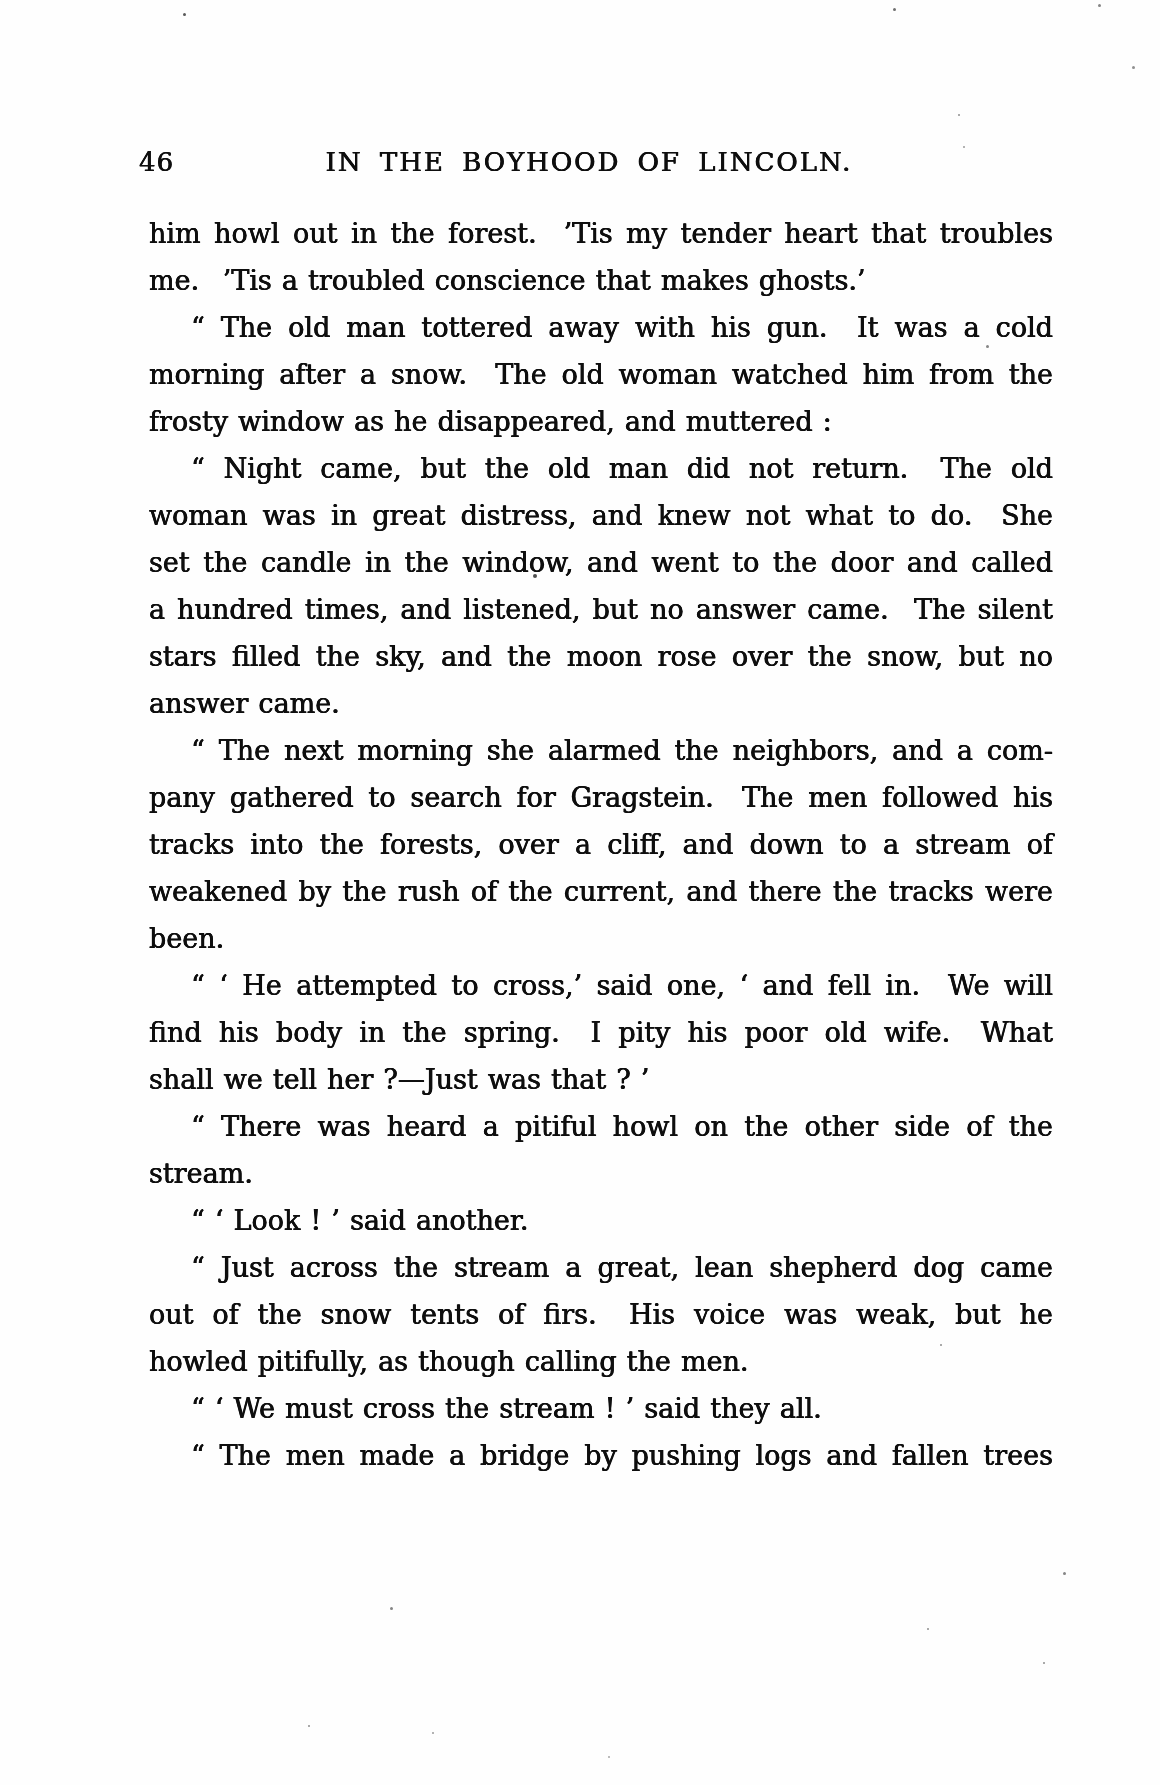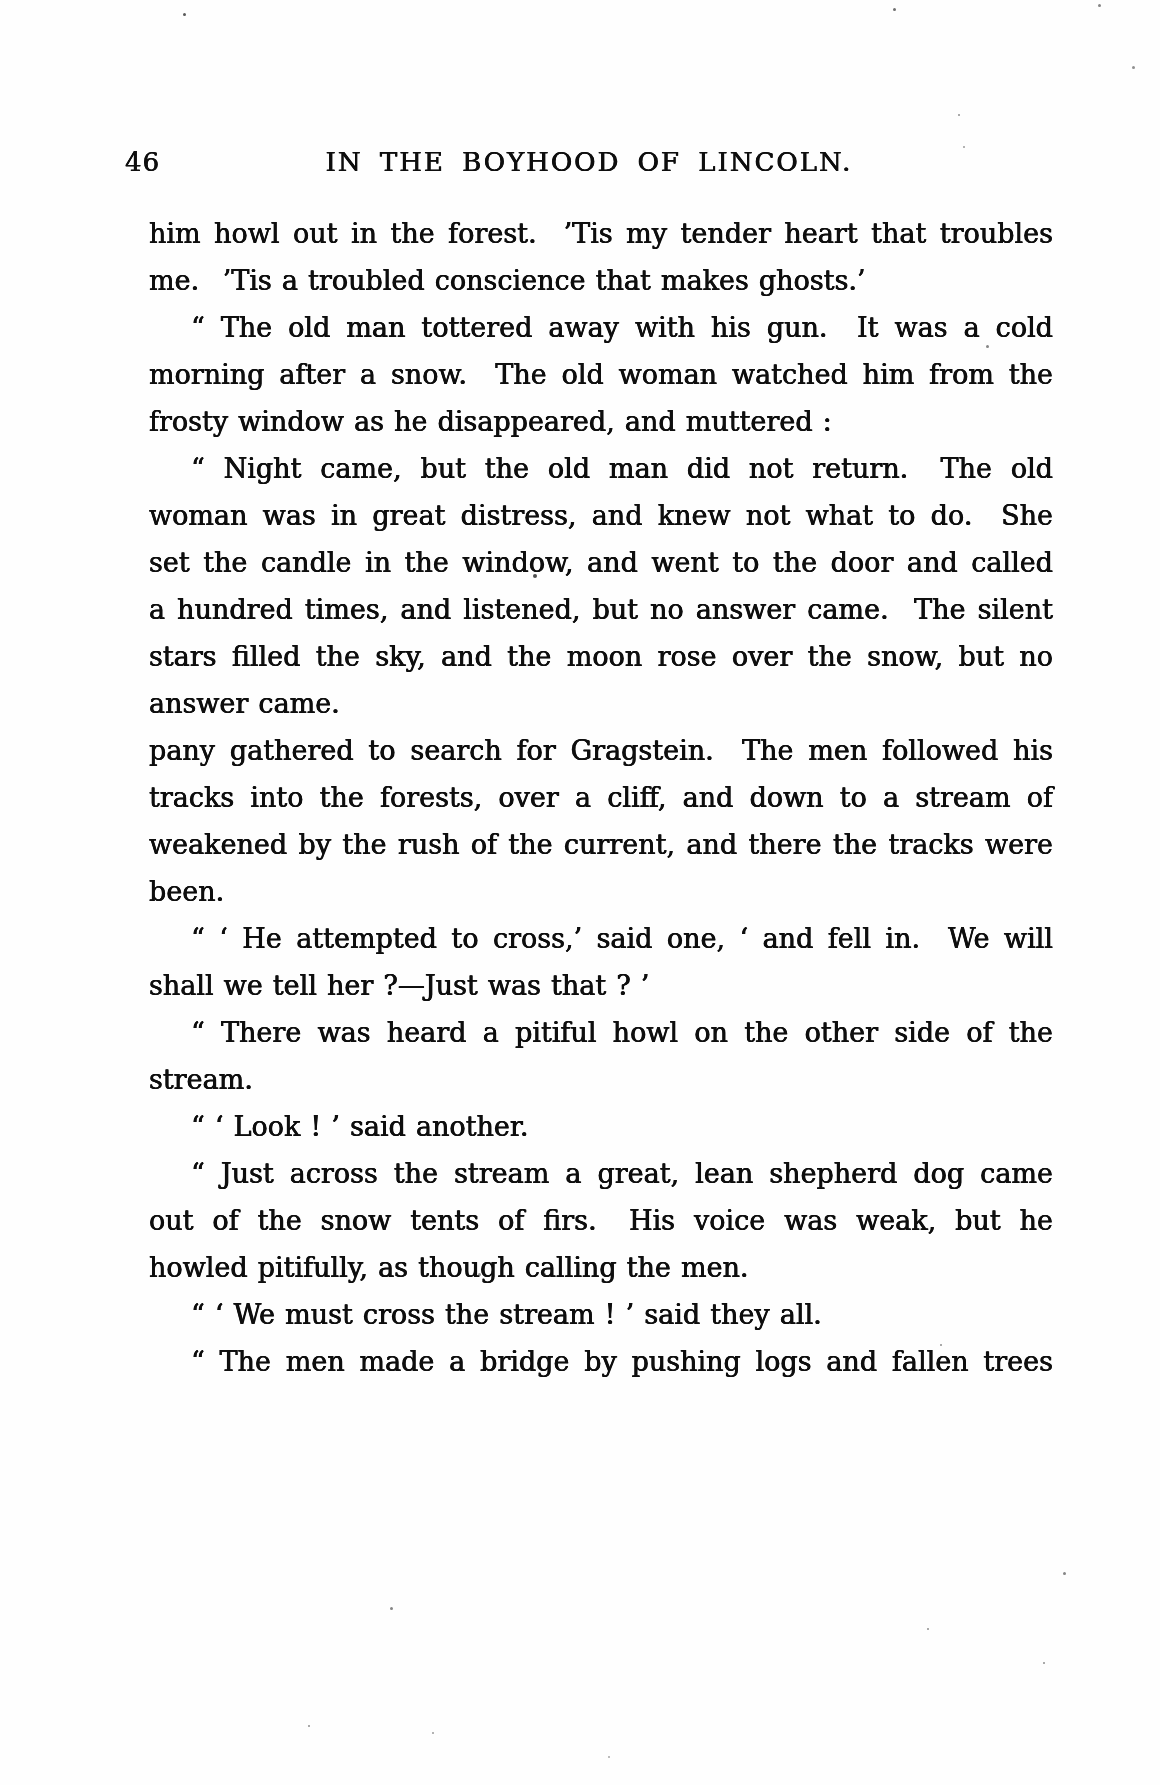--- a/index.html
+++ b/index.html
@@ -24,21 +24,21 @@
   }
   .page-header {
     position: relative;
     height: 28px;
     margin-bottom: 34px;
     font-size: 26px;
     line-height: 28px;
   }
   .page-number {
     position: absolute;
-    left: 0;
+    left: 14px;
     top: 0;
     letter-spacing: 1px;
     text-shadow: 0.35px 0 0 currentColor, -0.35px 0 0 currentColor;
   }
   .running-head {
     display: block;
     text-align: center;
     letter-spacing: 2px;
     word-spacing: 7px;
     text-shadow: 0.35px 0 0 currentColor, -0.35px 0 0 currentColor;
@@ -83,25 +83,27 @@
         <div class="line endline">me.  ’Tis a troubled conscience that makes ghosts.’</div>
         <div class="line indent">“ The old man tottered away with his gun.  It was a cold</div>
         <div class="line">morning after a snow.  The old woman watched him from the</div>
         <div class="line endline">frosty window as he disappeared, and muttered :</div>
         <div class="line indent">“ Night came, but the old man did not return.  The old</div>
         <div class="line">woman was in great distress, and knew not what to do.  She</div>
         <div class="line">set the candle in the window, and went to the door and called</div>
         <div class="line">a hundred times, and listened, but no answer came.  The silent</div>
         <div class="line">stars filled the sky, and the moon rose over the snow, but no</div>
         <div class="line endline">answer came.</div>
+        <div class="line indent">“ The next morning she alarmed the neighbors, and a com-</div>
         <div class="line">pany gathered to search for Gragstein.  The men followed his</div>
         <div class="line">tracks into the forests, over a cliff, and down to a stream of</div>
         <div class="line">weakened by the rush of the current, and there the tracks were</div>
         <div class="line endline">been.</div>
         <div class="line indent">“ ‘ He attempted to cross,’ said one, ‘ and fell in.  We will</div>
+        <div class="line">find his body in the spring.  I pity his poor old wife.  What</div>
         <div class="line endline">shall we tell her ?—Just was that ? ’</div>
         <div class="line indent">“ There was heard a pitiful howl on the other side of the</div>
         <div class="line endline">stream.</div>
         <div class="line indent endline">“ ‘ Look ! ’ said another.</div>
         <div class="line indent">“ Just across the stream a great, lean shepherd dog came</div>
         <div class="line">out of the snow tents of firs.  His voice was weak, but he</div>
         <div class="line endline">howled pitifully, as though calling the men.</div>
         <div class="line indent endline">“ ‘ We must cross the stream ! ’ said they all.</div>
         <div class="line indent">“ The men made a bridge by pushing logs and fallen trees</div>
       </div>

